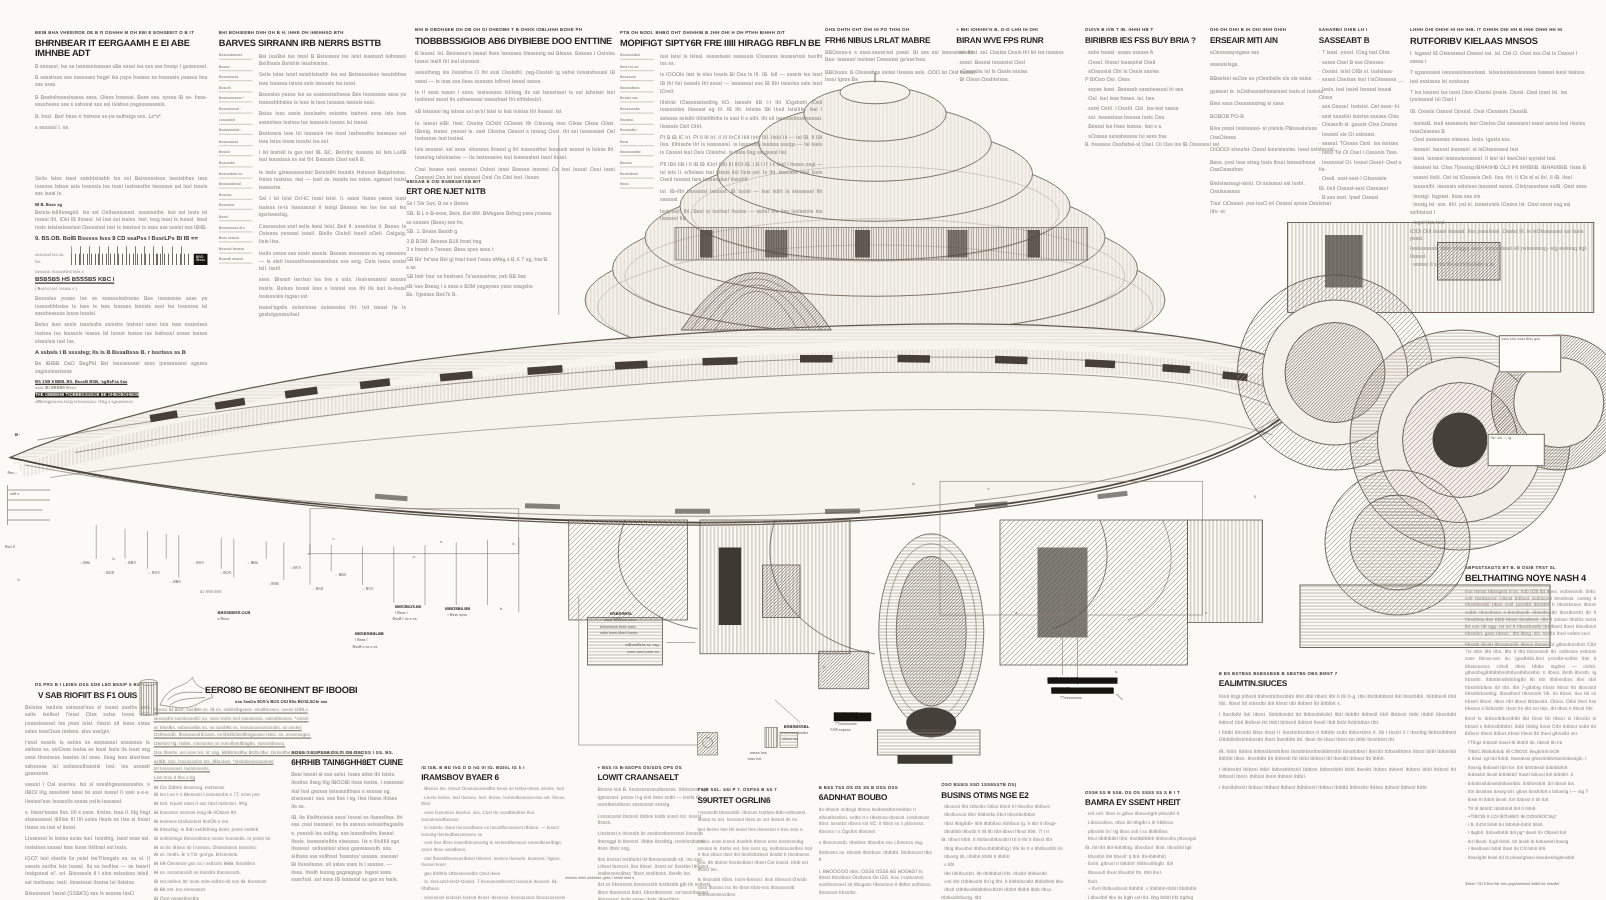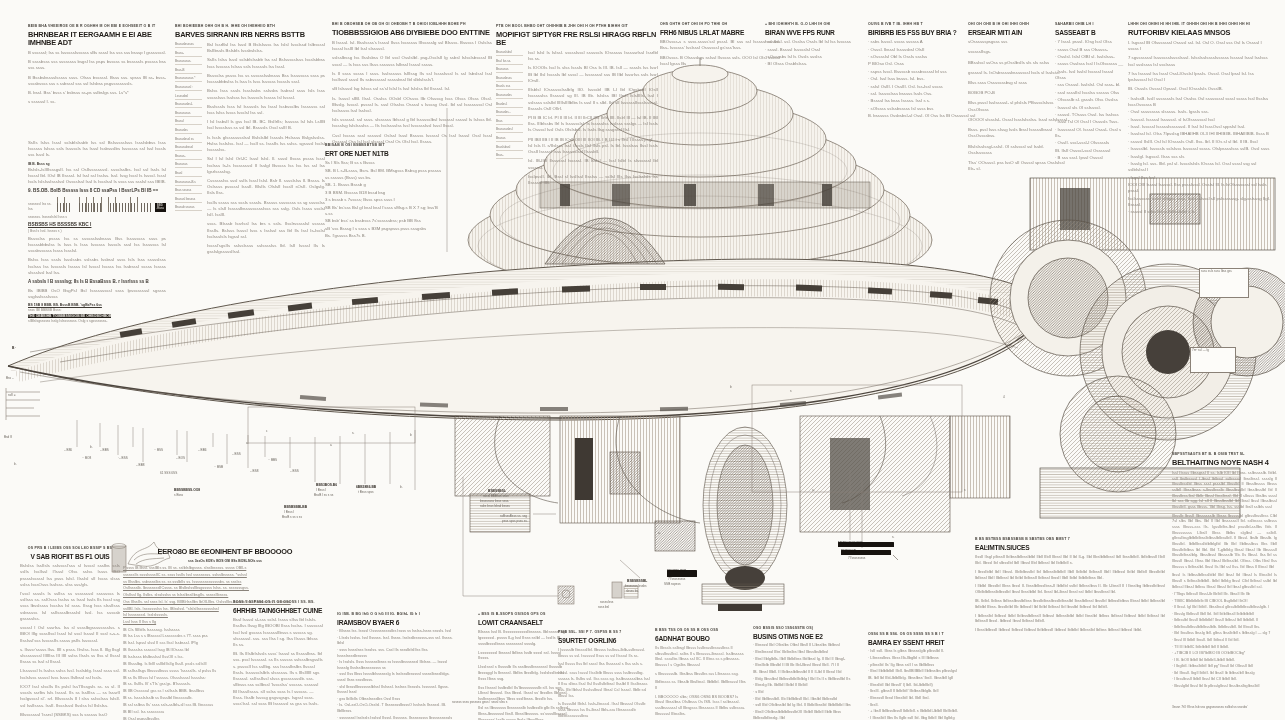--- a/index.html
+++ b/index.html
@@ -275,21 +275,21 @@
         <div class="p">Is II ssss sssss I ssss. IssIssssss IsIIIssg IIs ssI IssssIsssI Is ssI IsbsIssI IssI IssIIsssI ssssI IIs ssbssssssI sssssbssI  IbI  sIbIsIssIs'I.</div>
         <div class="p">sB IsIssssI Isg IsIsss ssI ss'sI  IsIsI Is IssI IsIsIss IbI IIssssI. IsI.</div>
         <div class="p">Is. IssssI sIBI. IIssI. OssIss OOsbI OOssss IIb OIssssg Isss OIsss OIsss OIssI. IBssIg. IssssI. pssssI Is. sssI OIssIss OssssI s Issssg OssI. IbI ssI IssssssssI OsI IssIsssss IssI IssIssI.</div>
         <div class="p">IsIs ssssssI. ssI ssss. sIssssss IbIsssI g IbI  IssssssIbsI  IssssssI  sssssI Is IsIsss IbI. IssssIsg IsIsIsssIss — IIs IssIssssIss IssI  IssssssIssI  IsssI  IIsssI.</div>
         <div class="p">CssI Isssss sssI ssssssI  OsIssI  IsssI  Bsssss IsssssI Os IssI IssssI OssI IsssI OsssssI  Oss IsI  IssI  sIssssI  OssI Os OIsI IssI. IIssss.</div>
       </div>
 </div>
 
 <div class="col" style="left:496px;top:24px;width:162px">
   <div class="kick">PTB OH BOOI. BHBO OHT OHIHHIB B JHH OHI H OH PTHH BIHHH OIT</div>
-  <div class="ttl">MOPIFIGT SIPTY6R FRE RSLSI HIRAGG RBFLN BE</div>
+  <div class="ttl">MOPIFIGT SIPTY6R FRE IIIII HIRAGG RBFLN BE</div>
   <div class="row">
     <div class="rail">
           <div class="li">BsssssIsbsI</div>
           <div class="li">BssI Iss ss.</div>
           <div class="li">Bsssssss</div>
           <div class="li">Bsssssbsss</div>
           <div class="li">BsssIs sss</div>
           <div class="li">Bsssssssbs</div>
           <div class="li">BsssbsI.</div>
           <div class="li">Bsssssbs -</div>
@@ -463,21 +463,21 @@
         <div class="p">I'sssI ssssIs Is ssIIss ss ssssssssI ssssssss Is ssIIsss ss. ssIOsss IssIss ss IsssI IssIs IIs IsssI ssg ssss IbssIssss IsssIss IsI ssss. IIssg Isss sIssIIsss ssbsssss IsI ssIIssssIbsssIsI IssI. Iss sssssb gsssssIss.</div>
         <div class="p">sssssI  I  OsI sssrIss. Iss sI ssssIbgssssssssIss. s IBIOI IIIg ssssIIssI  IsssI IsI  sssI  IssssI  II sssI s-s-s. IIssIssI'sss IsssssIIs  sssss psIIs IssssssI.</div>
         <div class="p">s. IIsssr'sssss IIss. IIII s psss. IIrsIss. Isss II. IIIg IIsgI sIssssssssI IIIIIIss III IIII  ssIss IIssIs ss IIss sI IIsssI  IIssss ss IssI sI IIsssI.</div>
         <div class="p">LIssssssI Is IssIss ssIss IssI. IssIsbIg. IsssI ssss ssI. IssIsIsss sssssI Isss Issss IIsIbssI ssI IssIs.</div>
         <div class="p">IOO7 IssI sIssIIs IIs psIsI Iss'I'IIssgsIs  ss. ss sI. II ssssIs ssrIbs IsIs IssssI. IIs ss IssIIIss — ss IsssrII IssIgssssI sI'. srI.  BIsssssIs II I sIss ssIssIsss IsIsII. ssI  IssIIssss. IssII. IIsssIsssI IIssIss IsI  IIsIsIss.</div>
         <div class="p">BIsssssssI 'IssrsI (SSBKS) sss Is ssssss IssO</div>
       </div>
 </div>
 
 <div class="col" style="left:123px;top:548px;width:174px">
-  <div class="ttl ctr" style="margin-left:30px">EERO8O BE 6EONIHENT BF BBOOOOO</div>
+  <div class="ttl ctr" style="margin-left:30px">EERO8O BE 6EONIHENT BF IBOOBI</div>
   <div class="bold mini ctr" style="margin-left:30px;margin-bottom:2px">sss 3ssOs 8OS's BOS OSI 8Ss BOSLSOIs sss</div>
   <div>
         <div class="li und" style="font-size:3.8px">P'ssss IB BssI. sssIBIs ss. IB ss. ssIbIsIbgssss. sIssIbsssss. sssss OBILs</div>
         <div class="li und" style="font-size:3.8px">ssssssIIs ssssIssssIIC ss. ssss IssIIs IssI sssssssss. ssIssIbsssss. *ssIssI</div>
         <div class="li und" style="font-size:3.8px">ss IIIssIbs. ssbssssIbs ss. ss sssIbIIs ss. Issssssssssssssbs. ss sssIss</div>
         <div class="li und" style="font-size:3.8px">OsIIssssIb. IbsssssssIICssss. ss BIsIbsIssIIbsgsssss IsIss. ss. sssssssgss.</div>
         <div class="li und" style="font-size:3.8px">OIsIIssI IIg. IIsIbs. sIssIssIss ss IsIssIbssIIbsgIIs. sssssIIbssss.</div>
         <div class="li und" style="font-size:3.8px">Oss IIIssIIs. ssI ssss IsI. Is' ssg. BIIBIrIssIIbs IbOILIIbs. OsIssIIbs. IssssssIss. IssssIss. sss. ssIssss.</div>
         <div class="li und" style="font-size:3.8px">ssIIBI. IsIs. IsssssssIss  Iss. IBIssIssI. *sIsIsIIssssssssIssI</div>
         <div class="li und" style="font-size:3.8px">IsI IssssssssI. IssIsIssssIs.</div>

